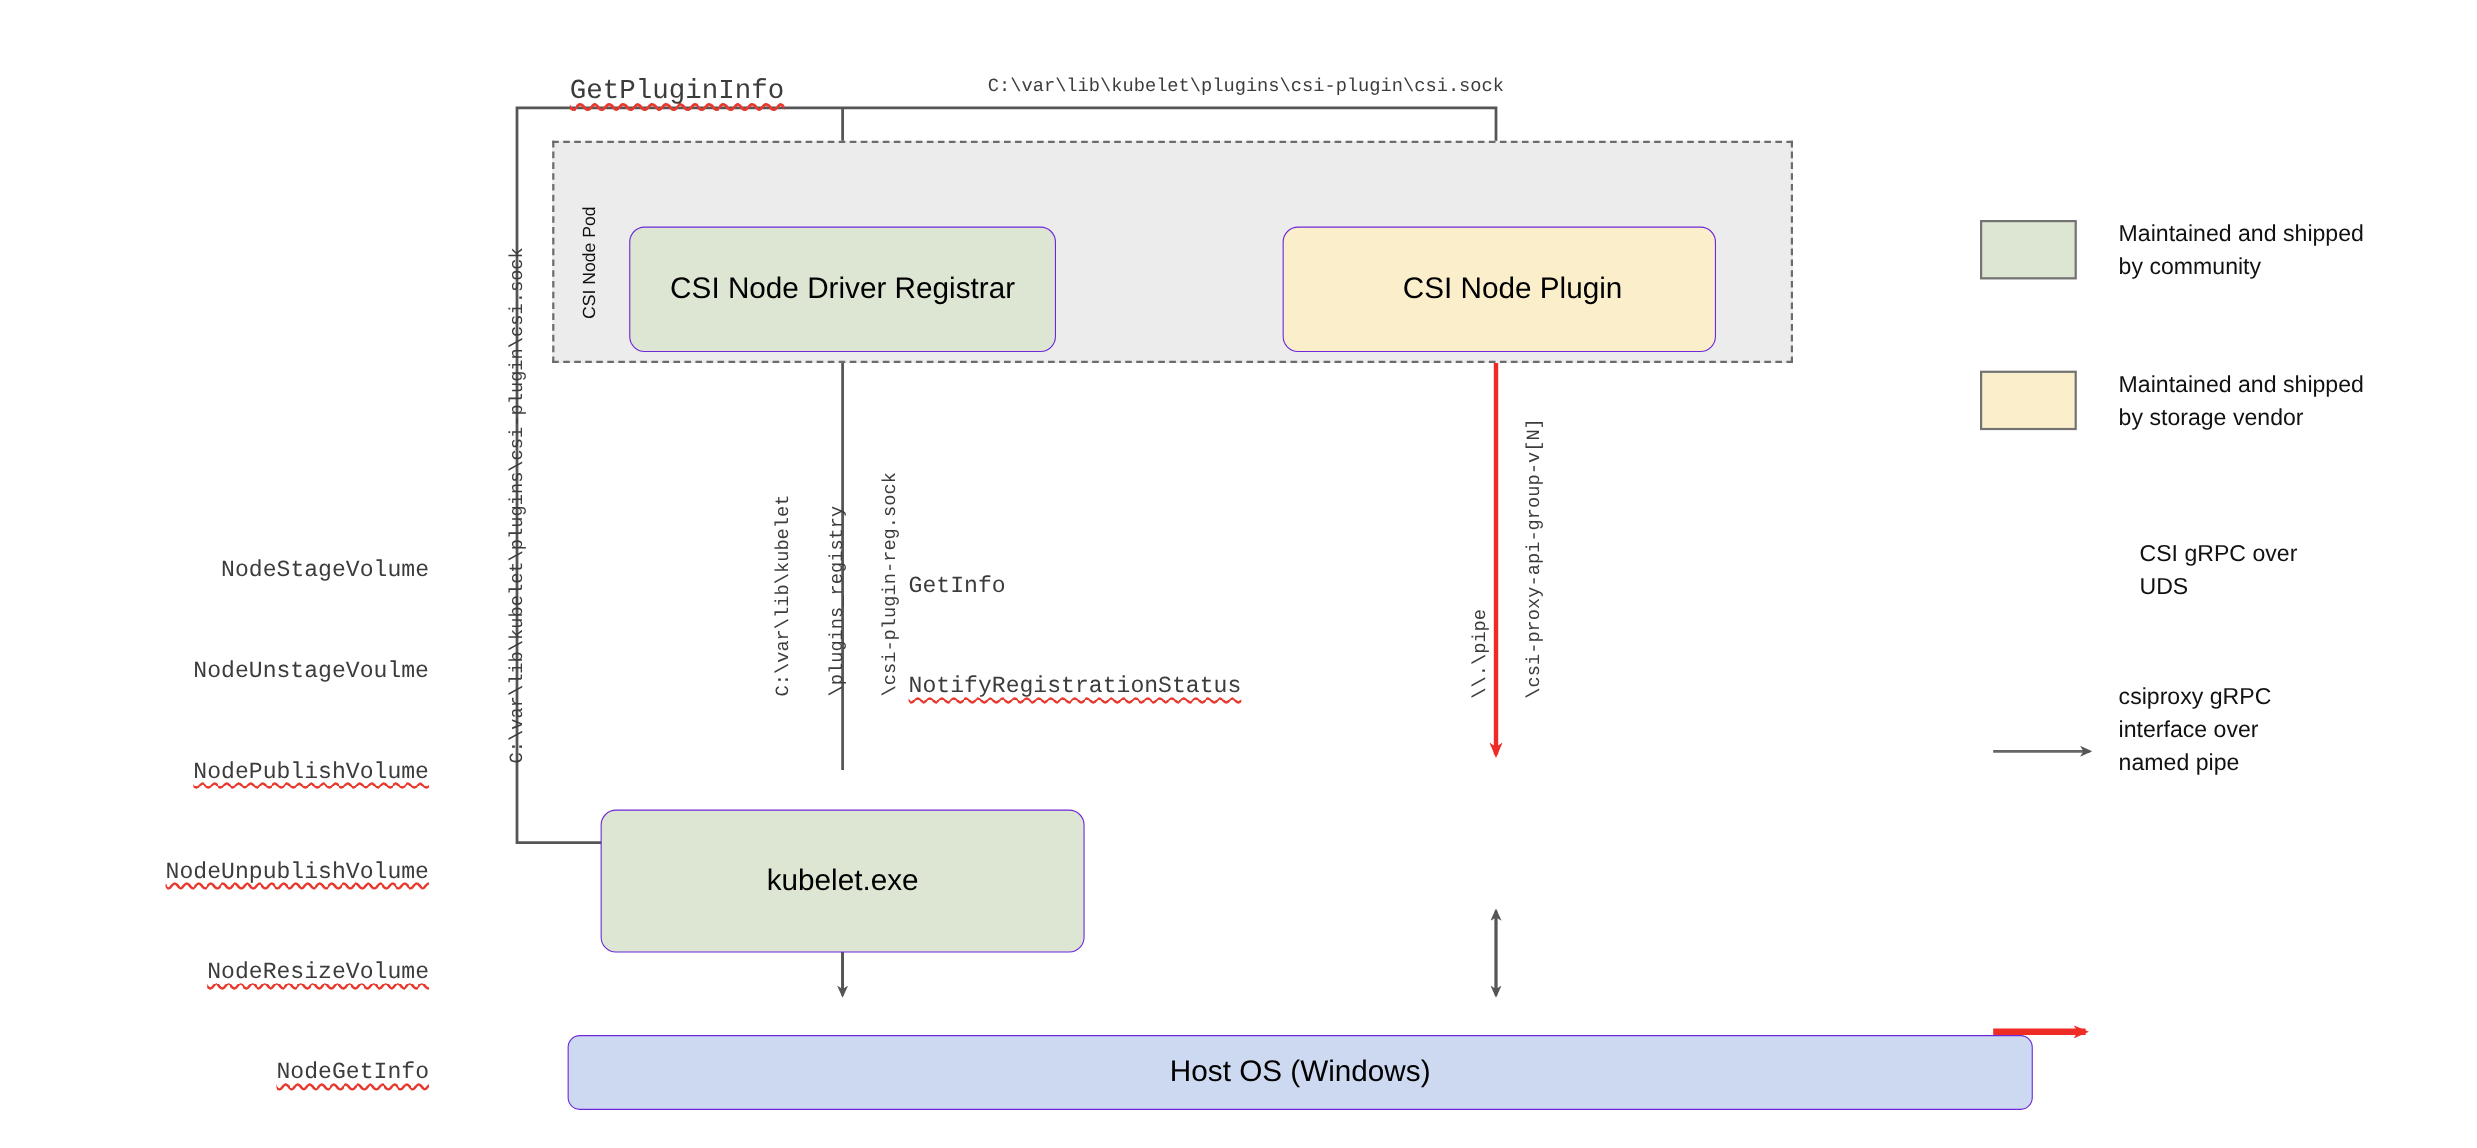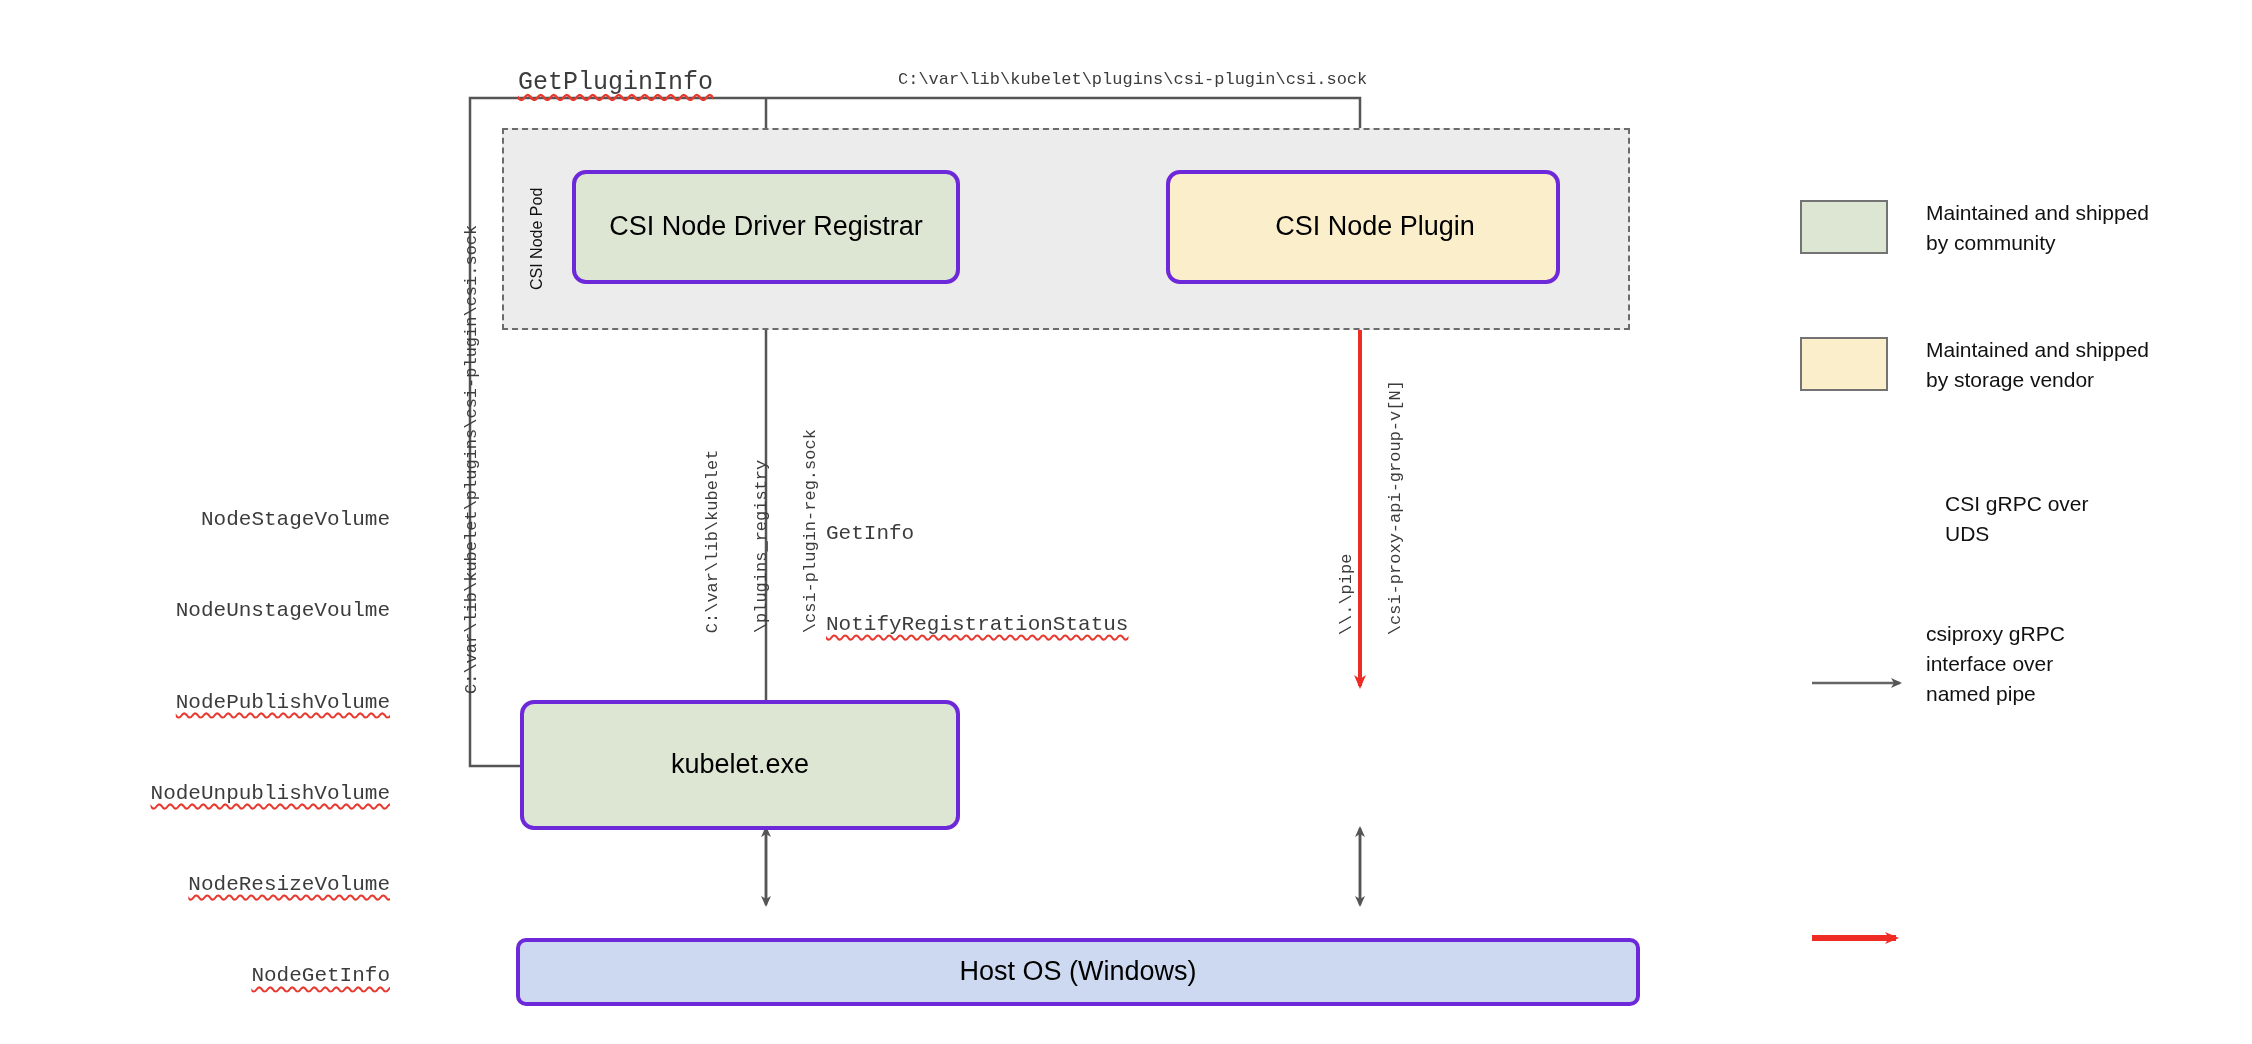--- a/index.html
+++ b/index.html
@@ -2,23 +2,23 @@
 <html><head>
 <meta charset="utf-8">
 <style>
   html,body{margin:0;padding:0;background:#ffffff;}
   body{width:2252px;height:1044px;position:relative;overflow:hidden;
        font-family:"Liberation Sans",sans-serif;color:#000;}
   .stage{position:absolute;left:0;top:0;width:2252px;height:1044px;}
   svg.wires{position:absolute;left:0;top:0;width:2252px;height:1044px;pointer-events:none;}
 
   
-  .node{position:absolute;box-sizing:border-box;border:4px solid #6d28d9;
+  .node{position:absolute;box-sizing:border-box;border:1px solid #6d28d9;
         border-radius:14px;display:flex;align-items:center;justify-content:center;
-        text-align:center;line-height:1.32;}
+        text-align:center;line-height:1.32;margin-top:36px;}
   .node.green{background:#dde5d3;}
   .node.yellow{background:#fbeecb;}
   .node.blue{background:#ccd9f0;border-radius:10px;}
   .node .t{font-size:27px;}
   .node .t .l2{display:block;}
 
   
   .pod{position:absolute;box-sizing:border-box;background:#ececec;
        border:2px dashed #6b6b6b;}
   .pod-label{position:absolute;font-size:16px;color:#111;
@@ -85,28 +85,28 @@
   <div class="pod-label" style="left:528px;top:290px;">CSI Node Pod</div>
 
   <div class="node green" style="left:572px;top:170px;width:388px;height:114px;">
     <span class="t">CSI Node Driver Registrar</span>
   </div>
 
   <div class="node yellow" style="left:1166px;top:170px;width:394px;height:114px;padding-left:24px;">
     <span class="t">CSI Node Plugin</span>
   </div>
 
-  <div class="node green" style="left:520px;top:700px;width:440px;height:130px;">
+  <div class="node green" style="left:546px;top:700px;width:440px;height:130px;">
     <span class="t">
       <span>kubelet.exe</span>
     </span>
   </div>
 
 
-  <div class="node blue" style="left:516px;top:938px;width:1124px;height:68px;">
+  <div class="node blue" style="left:516px;top:905px;width:1332px;height:68px;border-radius:11px;">
     <span class="t">Host OS (Windows)</span>
   </div>
 
   <div class="mono lg sq" style="left:518px;top:65px;">GetPluginInfo</div>
 
   <div class="mono sm" style="left:898px;top:68px;">C:\var\lib\kubelet\plugins\csi-plugin\csi.sock</div>
 
   <div class="mono sm vert" style="left:460px;top:694px;">C:\var\lib\kubelet\plugins\csi-plugin\csi.sock</div>
 
   <div class="mono sm vert" style="left:676px;top:674px;">

